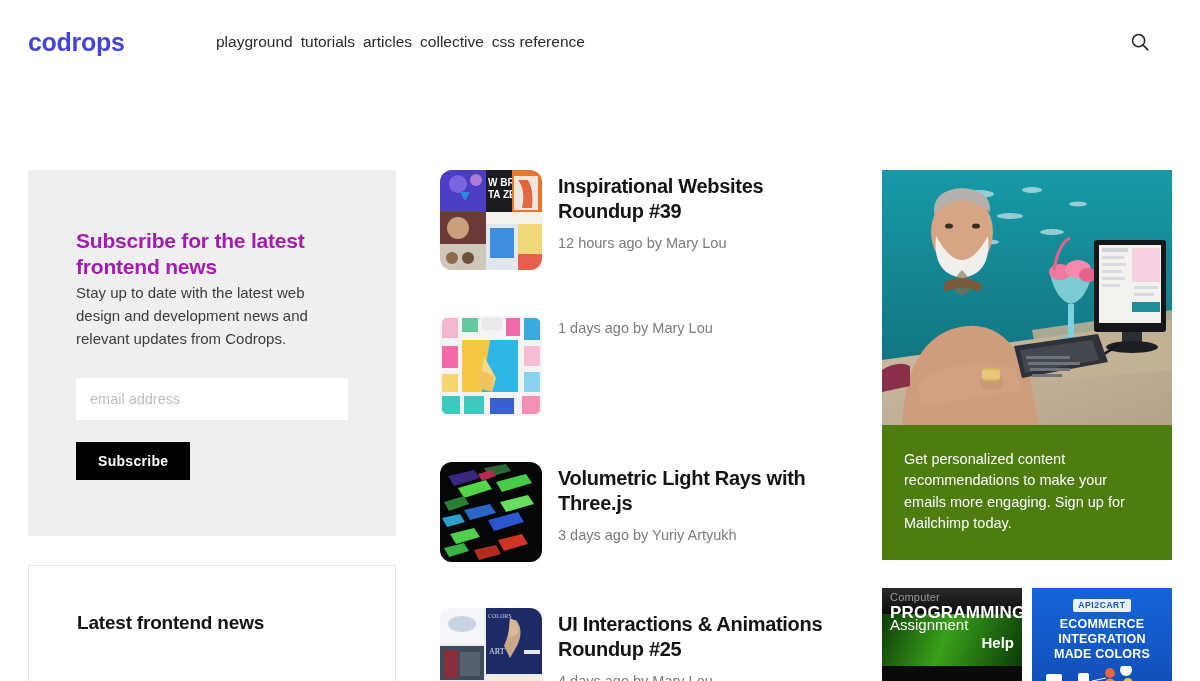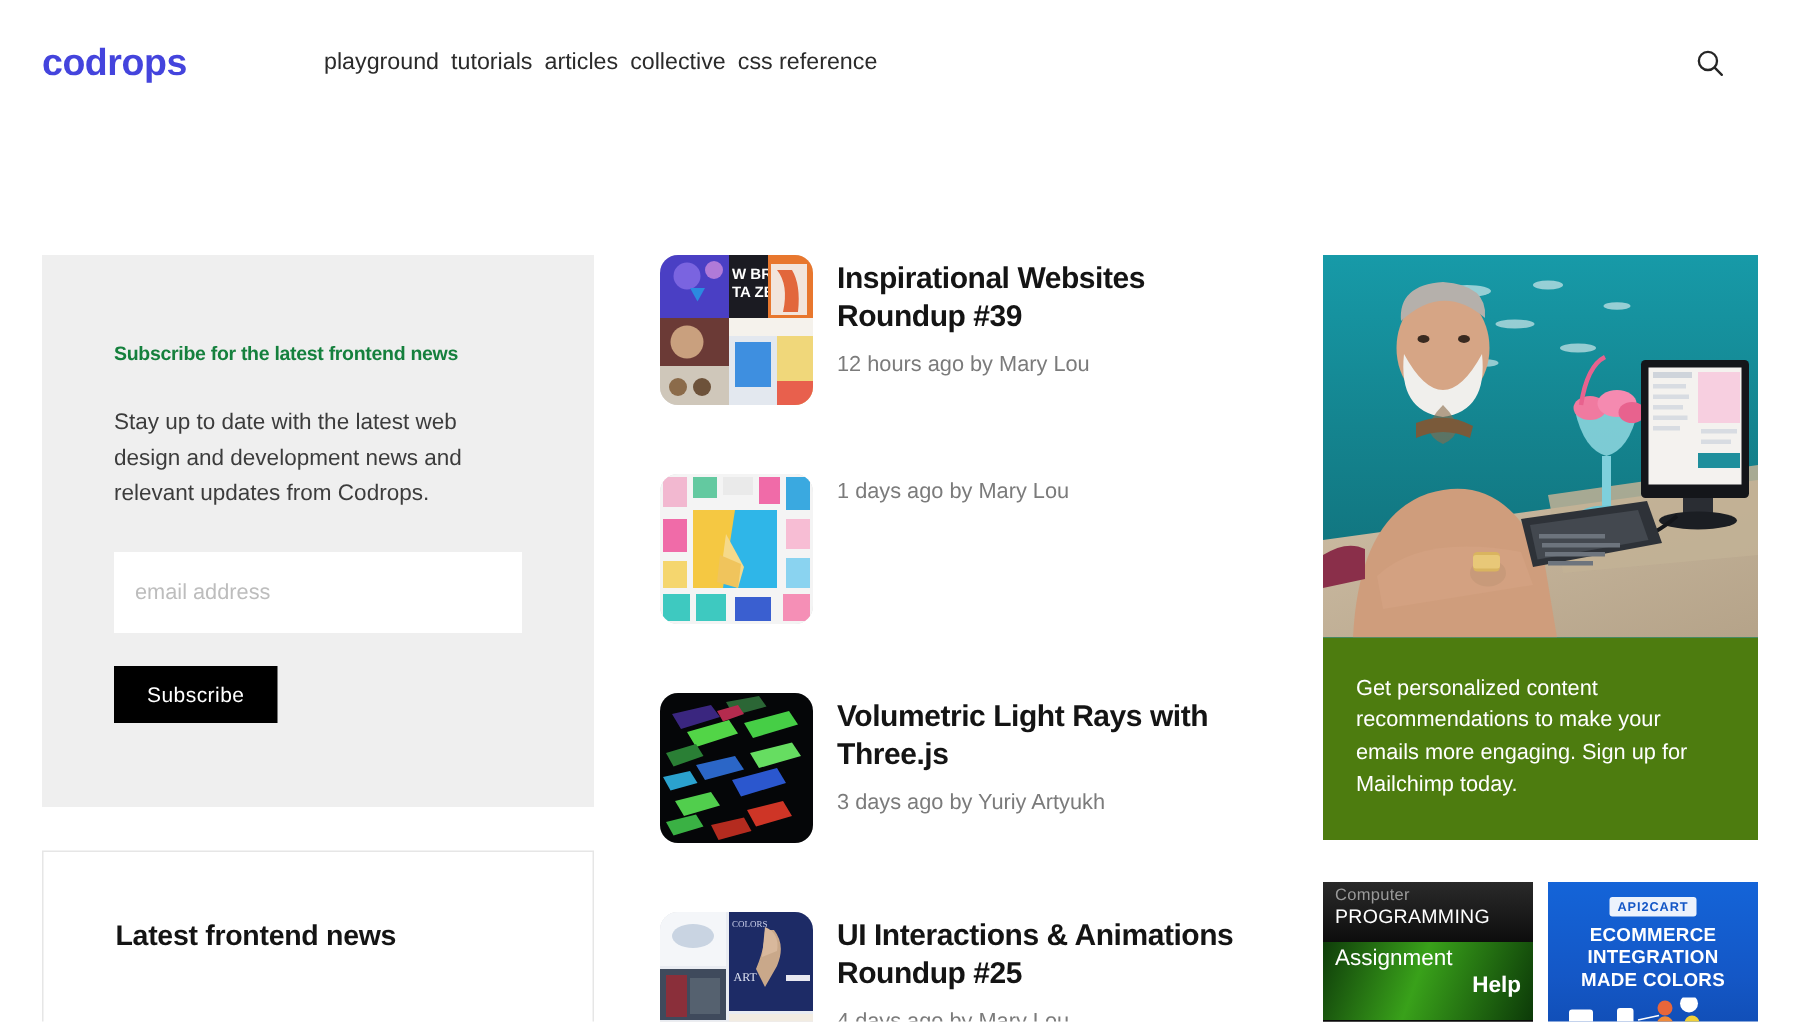--- a/index.html
+++ b/index.html
@@ -76,59 +76,58 @@
   .col-mid   { flex: 1 1 auto; min-width: 0; }
   .col-right { width: 290px; flex: 0 0 290px; }
 
   
   .subscribe-card {
     background: #efefef;
     padding: 58px 48px 56px 48px;
   }
 
   .subscribe-title {
-    font-size: 13px;
+    font-size: 21px;
     font-weight: bold;
     line-height: 1.25;
-    color: #15803d;
+    color: #a21caf;
     letter-spacing: -0.2px;
-    margin-bottom: 26px;
   }
 
   .subscribe-desc {
     font-size: 15px;
     line-height: 1.55;
     color: #3c3c3c;
     margin-bottom: 24px;
   }
 
   .email-input {
     display: block;
     width: 100%;
-    height: 54px;
+    height: 42px;
     background: #ffffff;
     border: none;
     outline: none;
     padding: 0 14px;
     font-family: "Liberation Sans", sans-serif;
     font-size: 14.5px;
     color: #333;
     margin-bottom: 22px;
     margin-top: 28px;
   }
   .email-input::placeholder { color: #bdbdbd; }
 
   .subscribe-btn {
     display: inline-block;
     background: #000000;
     color: #ffffff;
     border: none;
     font-family: "Liberation Sans", sans-serif;
     font-size: 14px;
-    font-weight: normal;
+    font-weight: bold;
     letter-spacing: 0.3px;
     padding: 11px 22px;
     cursor: pointer;
   }
 
   
   .news-card {
     margin-top: 29px;
     border: 1px solid #e6e6e6;
     background: #ffffff;
@@ -212,27 +211,27 @@
     height: 116px;
     flex: 0 0 140px;
     overflow: hidden;
     position: relative;
     cursor: pointer;
   }
 
   
   .ad-ae { background: #111; }
   .ae-top {
-    height: 40px;
+    height: 26px;
     background: linear-gradient(180deg,#2a2a2a,#0d0d0d);
     color: #fff;
     padding: 4px 8px 0 8px;
   }
   .ae-top .l1 { font-size: 11px; color: #9a9a9a; line-height: 1.05; letter-spacing:.2px;}
-  .ae-top .l2 { font-size: 13px; font-weight: normal; line-height: 1.1; letter-spacing:.2px;}
+  .ae-top .l2 { font-size: 17px; font-weight: bold; line-height: 1.1; letter-spacing:.2px;}
   .ae-mid {
     height: 52px;
     background: linear-gradient(110deg,#0f3d0a 0%,#39a11a 45%,#0c3a08 100%);
     color:#fff;
     text-align: right;
     padding: 2px 8px 0 8px;
   }
   .ae-mid .m1 { font-size: 15px; font-weight: normal; line-height:1.15; text-align:left;}
   .ae-mid .m2 { font-size: 15px; font-weight: bold; line-height:1.15; }
   .ae-bot {

